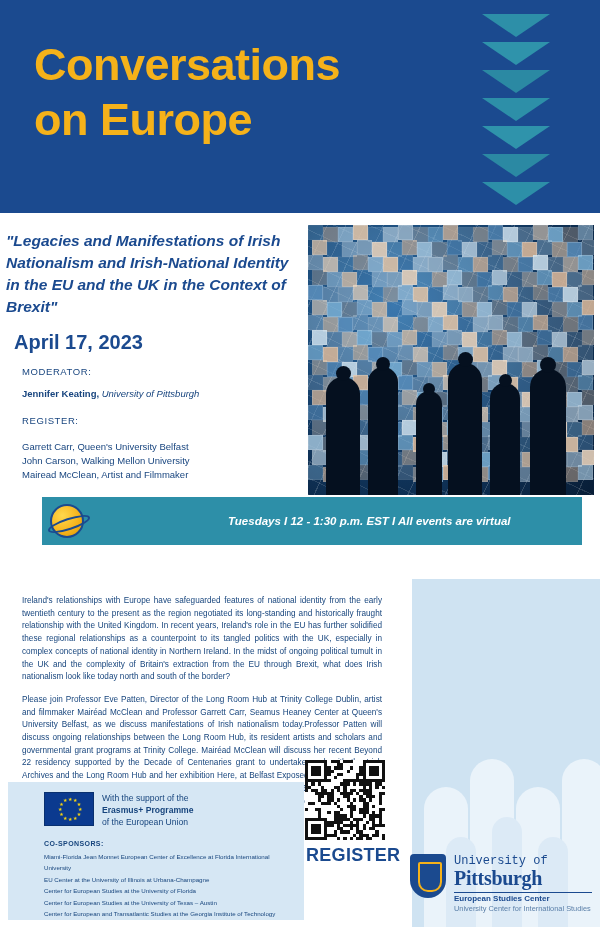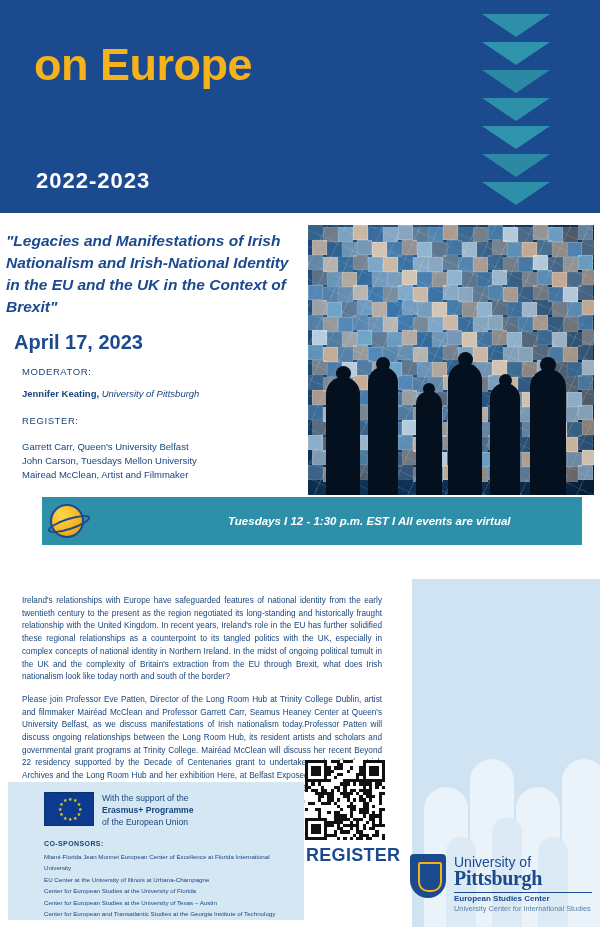--- a/index.html
+++ b/index.html
@@ -302,22 +302,22 @@
     position: absolute;
     left: 8px; top: 8px;
     width: 20px; height: 26px;
     border: 2px solid #f5b21a;
     border-radius: 2px 2px 10px 10px;
   }
   .pitt-univ {
     position: absolute;
     left: 44px; top: 2px;
     color: #1b4a8f;
-    font-size: 14px;
-    font-family: Liberation Sans, sans-serif;
+    font-size: 12px;
+    font-family: Liberation Mono, monospace;
   }
   .pitt-name {
     position: absolute;
     left: 44px; top: 15px;
     color: #1b4a8f;
     font-size: 20px;
     font-weight: bold;
     font-family: "Liberation Serif", serif;
     letter-spacing: -0.3px;
   }
@@ -348,42 +348,42 @@
   <div class="chevron-col">
     <div class="chev c1"></div>
     <div class="chev c2"></div>
     <div class="chev c3"></div>
     <div class="chev c1"></div>
     <div class="chev c2"></div>
     <div class="chev c3"></div>
     <div class="chev c1"></div>
   </div>
   <div class="title-main">
+    <div>Conversations</div>
     <div>on Europe</div>
   </div>
-  <div class="title-years">2022-2023</div>
 </div>
 
 <div class="event-band">
 
   <div class="event-title">"Legacies and Manifestations of Irish Nationalism and Irish-National Identity in the EU and the UK in the Context of Brexit"</div>
   <div class="event-date">April  17, 2023</div>
 
   <div class="roles">
     <div class="role-label">MODERATOR:</div>
     <div style="height:8px"></div>
     <div>
       <span class="mod-name">Jennifer Keating,</span><span class="mod-aff"> University of Pittsburgh</span>
     </div>
     <div style="height:12px"></div>
     <div class="role-label">REGISTER:</div>
     <div style="height:10px"></div>
     <div class="panelists-list">
       <div>Garrett Carr, Queen's University Belfast</div>
-      <div>John Carson, Tuesdays Mellon University</div>
+      <div>John Carson, Walking Mellon University</div>
       <div>Mairead McClean, Artist and Filmmaker</div>
     </div>
   </div>
 
   <div class="photo">
     <div class="photo-grid"></div>
     <div class="photo-tiles" id="photo-tiles">
         <div class="tile" style="left:0px;top:0px;background:#7fb4d8;opacity:0.25"></div>
         <div class="tile" style="left:15px;top:2px;background:#d8b79a;opacity:0.46"></div>
         <div class="tile" style="left:30px;top:2px;background:#a8c9e0;opacity:0.68"></div>

